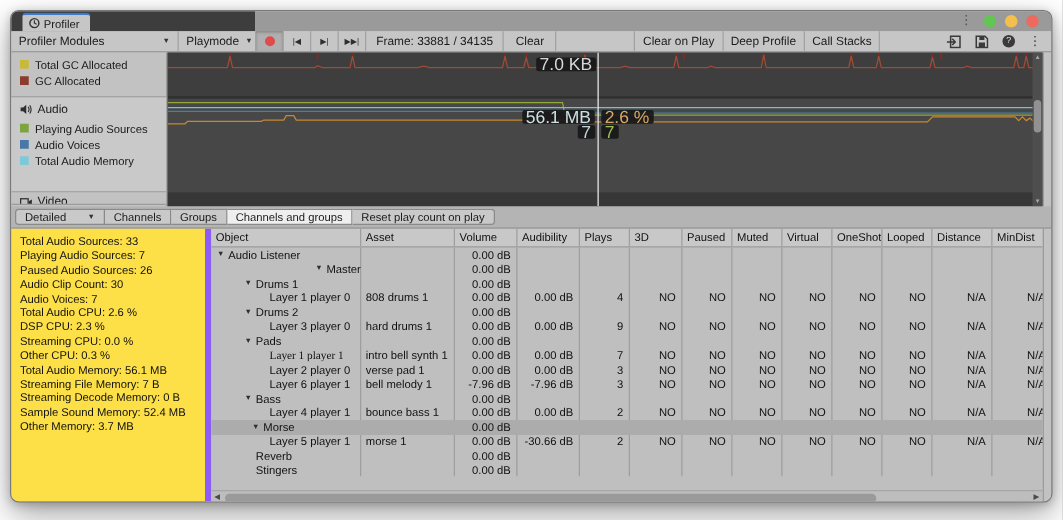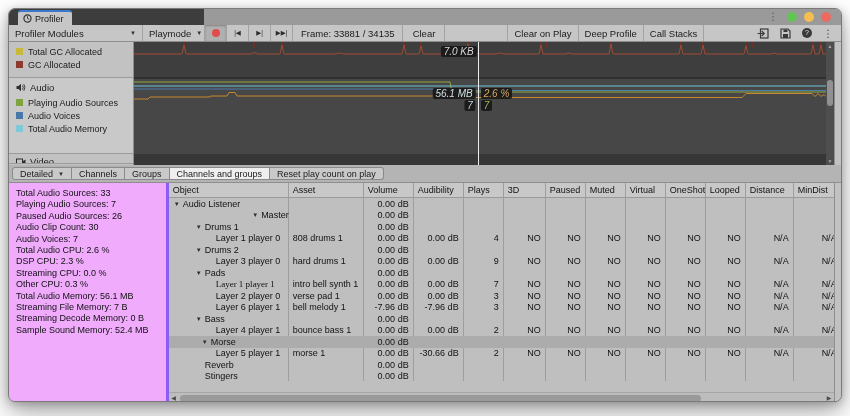--- a/index.html
+++ b/index.html
@@ -40,35 +40,35 @@
   .sec-gc{height:36px;padding-top:3px;}
   .sec-audio{height:76px;background:#C9C9C9;}
   .sec-video{height:10px;overflow:hidden;background:#C2C2C2;}
   .mod-header{display:flex;align-items:center;gap:4px;padding:4px 0 3px 7px;font-size:9.5px;}
   .leg-row{display:flex;align-items:center;gap:5px;padding:1.5px 0 1.5px 7px;}
   .swatch{width:7px;height:7px;display:inline-block;flex:0 0 7px;}
   .leg-label{white-space:nowrap;}
   .charts{position:relative;width:702px;height:123px;background:#3E3E3E;overflow:hidden;}
   .chart-svg{position:absolute;left:0;top:0;}
   .playhead{position:absolute;top:0;width:1px;height:123px;background:#ECECEC;}
-  .chart-label{position:absolute;background:rgba(24,24,24,.92);border-radius:2px;padding:0 3px;font-size:10px;line-height:11px;white-space:nowrap;font-style:italic;}
+  .chart-label{position:absolute;background:rgba(24,24,24,.92);border-radius:2px;padding:0 3px;font-size:14px;line-height:11px;white-space:nowrap;}
   .v-scroll{position:absolute;right:0;top:0;width:8px;height:123px;background:#4E4E4E;}
   .v-thumb{position:absolute;left:1px;width:6px;border-radius:3px;background:#919191;}
   .v-arrow{position:absolute;left:0;width:8px;font-size:5px;color:#A8A8A8;text-align:center;}
   .edge-strip{width:7px;background:#C2C2C2;border-left:1px solid #8E8E8E;box-sizing:border-box;}
   
   .tabbar{height:18px;background:#B4B4B4;border-bottom:1px solid #8E8E8E;display:flex;align-items:center;padding-left:3px;box-sizing:border-box;gap:0;}
-  .dtab{height:13px;display:flex;align-items:center;gap:0;padding:0 7px;background:#C9C9C9;border:1px solid #8A8A8A;border-left-width:0;
+  .dtab{height:13px;display:flex;align-items:center;gap:12px;padding:0 7px;background:#C9C9C9;border:1px solid #8A8A8A;border-left-width:0;
         font-size:9px;color:#1A1A1A;white-space:nowrap;box-sizing:border-box;}
   .dtab:first-child{border-left-width:1px;border-radius:3px 0 0 3px;}
   .dtab:last-child{border-radius:0 3px 3px 0;}
   .dtab.active{background:#EFEFEF;}
   
   .content{position:relative;display:flex;height:220px;}
-  .stats{width:160px;background:#f0abfc;border-right:3px solid #8b5cf6;box-sizing:border-box;padding:5px 0 0 7px;}
+  .stats{width:160px;background:#fde047;border-right:5px solid #8b5cf6;box-sizing:border-box;padding:5px 0 0 7px;}
   .stat-line{font-size:9px;line-height:11.4px;color:#111;white-space:nowrap;}
   .table-panel{position:relative;width:667px;background:#BFBFBF;overflow:hidden;}
   .thead{display:grid;height:15px;background:#C8C8C8;border-bottom:1px solid #9A9A9A;box-sizing:border-box;}
   .hcell{font-size:9px;color:#111;padding:2px 0 0 4px;border-right:1px solid #9E9E9E;box-sizing:border-box;white-space:nowrap;overflow:hidden;}
   .tbody{position:relative;height:183px;}
   .vline{position:absolute;top:0;bottom:0;width:1px;background:#9E9E9E;z-index:0;}
   .trow{position:relative;display:grid;height:11.5px;align-items:center;z-index:1;}
   .trow.selected{background:#ACACAC;}
   .cell{font-size:9px;color:#111;white-space:nowrap;overflow:hidden;box-sizing:border-box;}
   .cell.obj{display:flex;align-items:center;}
@@ -264,20 +264,21 @@
           <div class="stat-line">Audio Clip Count: 30</div>
           <div class="stat-line">Audio Voices: 7</div>
           <div class="stat-line">Total Audio CPU: 2.6 %</div>
           <div class="stat-line">DSP CPU: 2.3 %</div>
           <div class="stat-line">Streaming CPU: 0.0 %</div>
           <div class="stat-line">Other CPU: 0.3 %</div>
           <div class="stat-line">Total Audio Memory: 56.1 MB</div>
           <div class="stat-line">Streaming File Memory: 7 B</div>
           <div class="stat-line">Streaming Decode Memory: 0 B</div>
           <div class="stat-line">Sample Sound Memory: 52.4 MB</div>
+          <div class="stat-line">Other Memory: 3.7 MB</div>
         </div>
       <div class="table-panel">
         <div class="thead" id="table-header" style="grid-template-columns: 120px 75px 50px 50px 40px 42px 40px 40px 40px 40px 40px 48px 48px;">
             <div class="hcell">Object</div>
             <div class="hcell">Asset</div>
             <div class="hcell">Volume</div>
             <div class="hcell">Audibility</div>
             <div class="hcell">Plays</div>
             <div class="hcell">3D</div>
             <div class="hcell">Paused</div>

